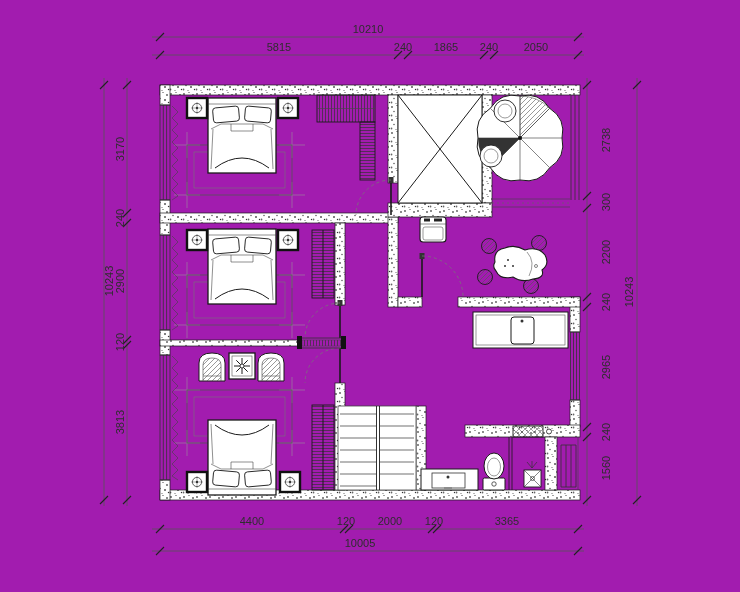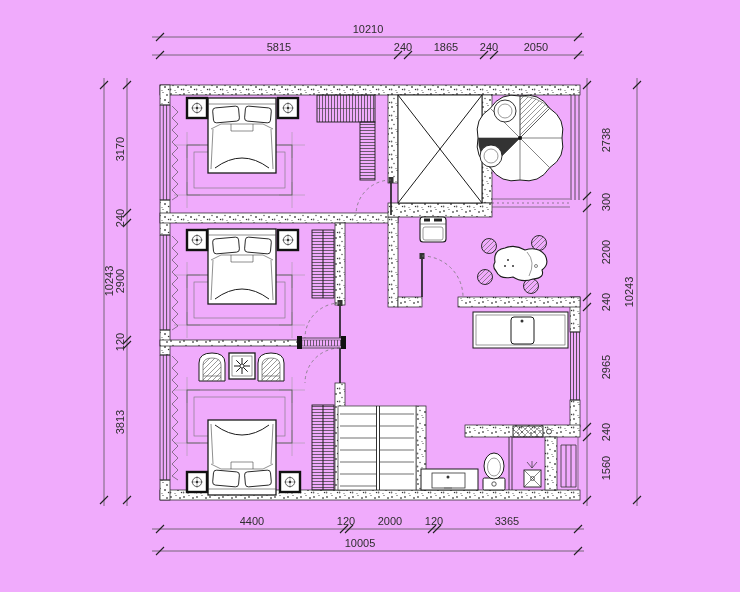--- a/index.html
+++ b/index.html
@@ -1,16 +1,16 @@
 <!DOCTYPE html>
 <html><head>
 <meta charset="utf-8">
 <style>
   html,body{margin:0;padding:0;background:#fff;}
-  #stage{position:relative;width:740px;height:592px;background:#f0abfc;overflow:hidden;
+  #stage{position:relative;width:740px;height:592px;background:#a21caf;overflow:hidden;
          font-family:"Liberation Sans", sans-serif;}
   svg{display:block}
   .w{fill:url(#stip);stroke:#1b1b1b;stroke-width:.7}
   .ln{stroke:#1b1b1b;stroke-width:1;fill:none}
   .thin{stroke:#444;stroke-width:.6;fill:none}
   .guide{stroke:#9a9a9a;stroke-width:.55}
   .win{stroke:#333;stroke-width:.8}
   .dash{stroke:#777;stroke-width:.8;stroke-dasharray:3 3;fill:none}
   .beamdash{stroke:#666;stroke-width:.7;stroke-dasharray:2 3}
   .dimline{stroke:#555;stroke-width:.8}

